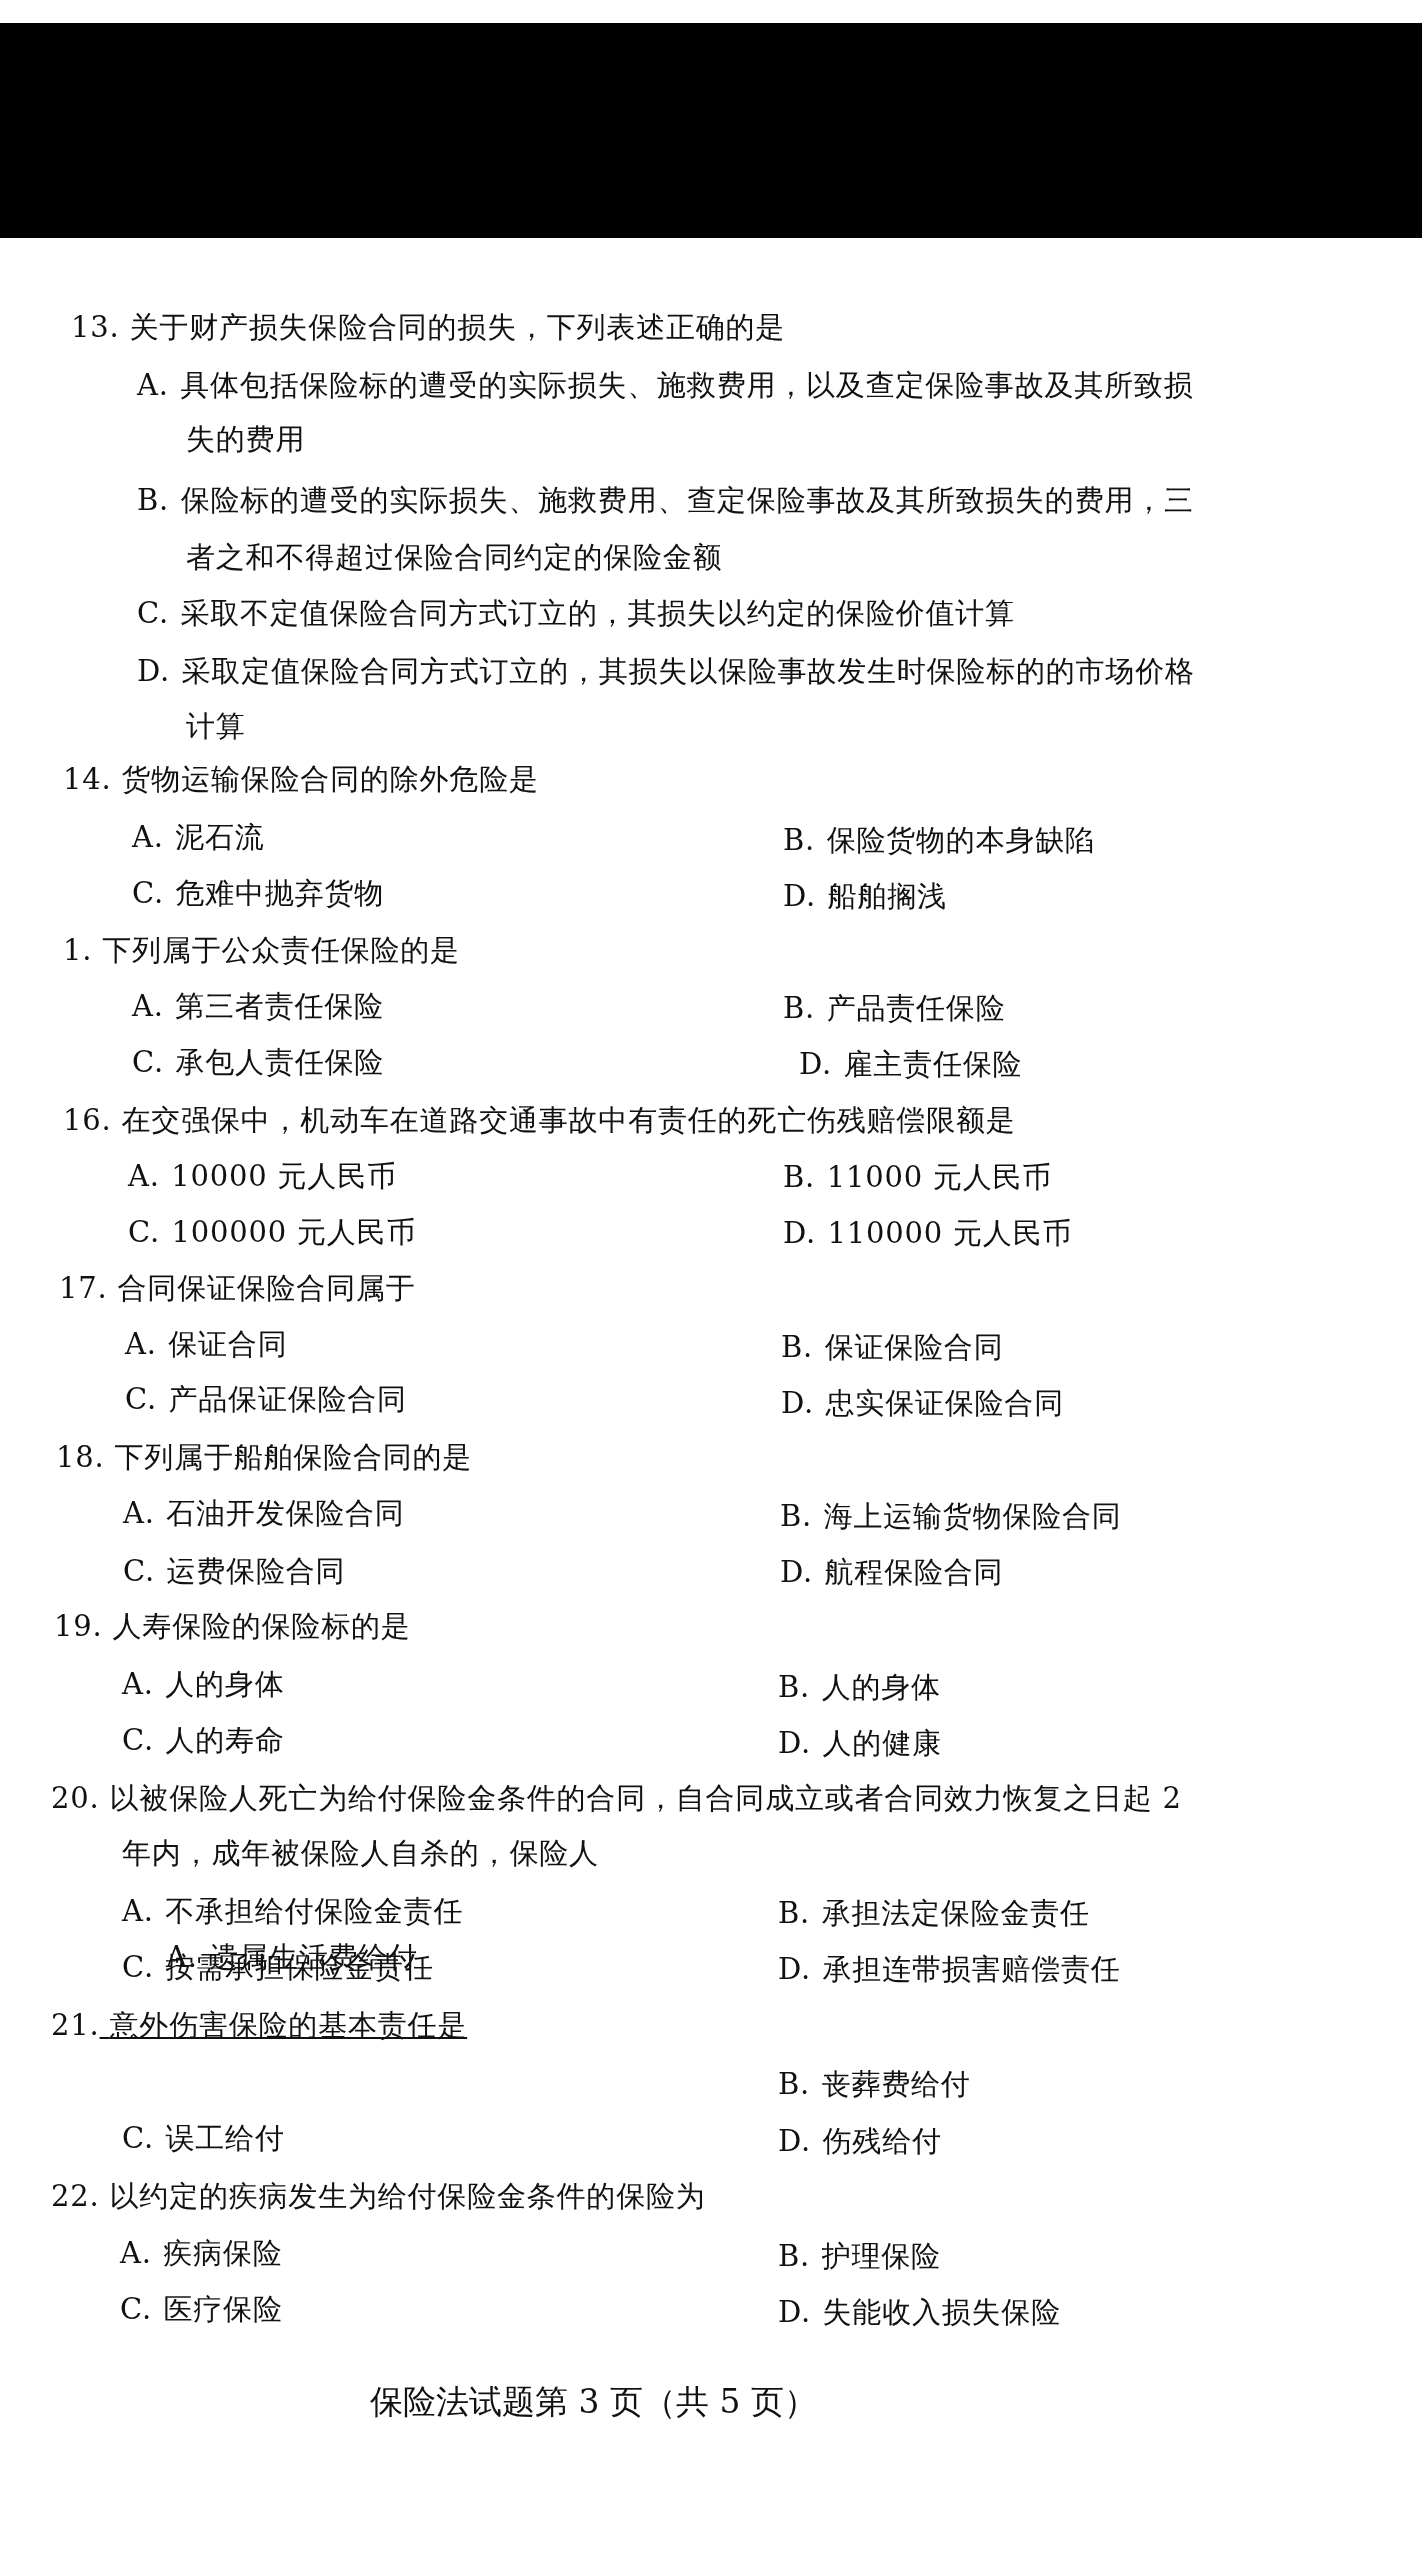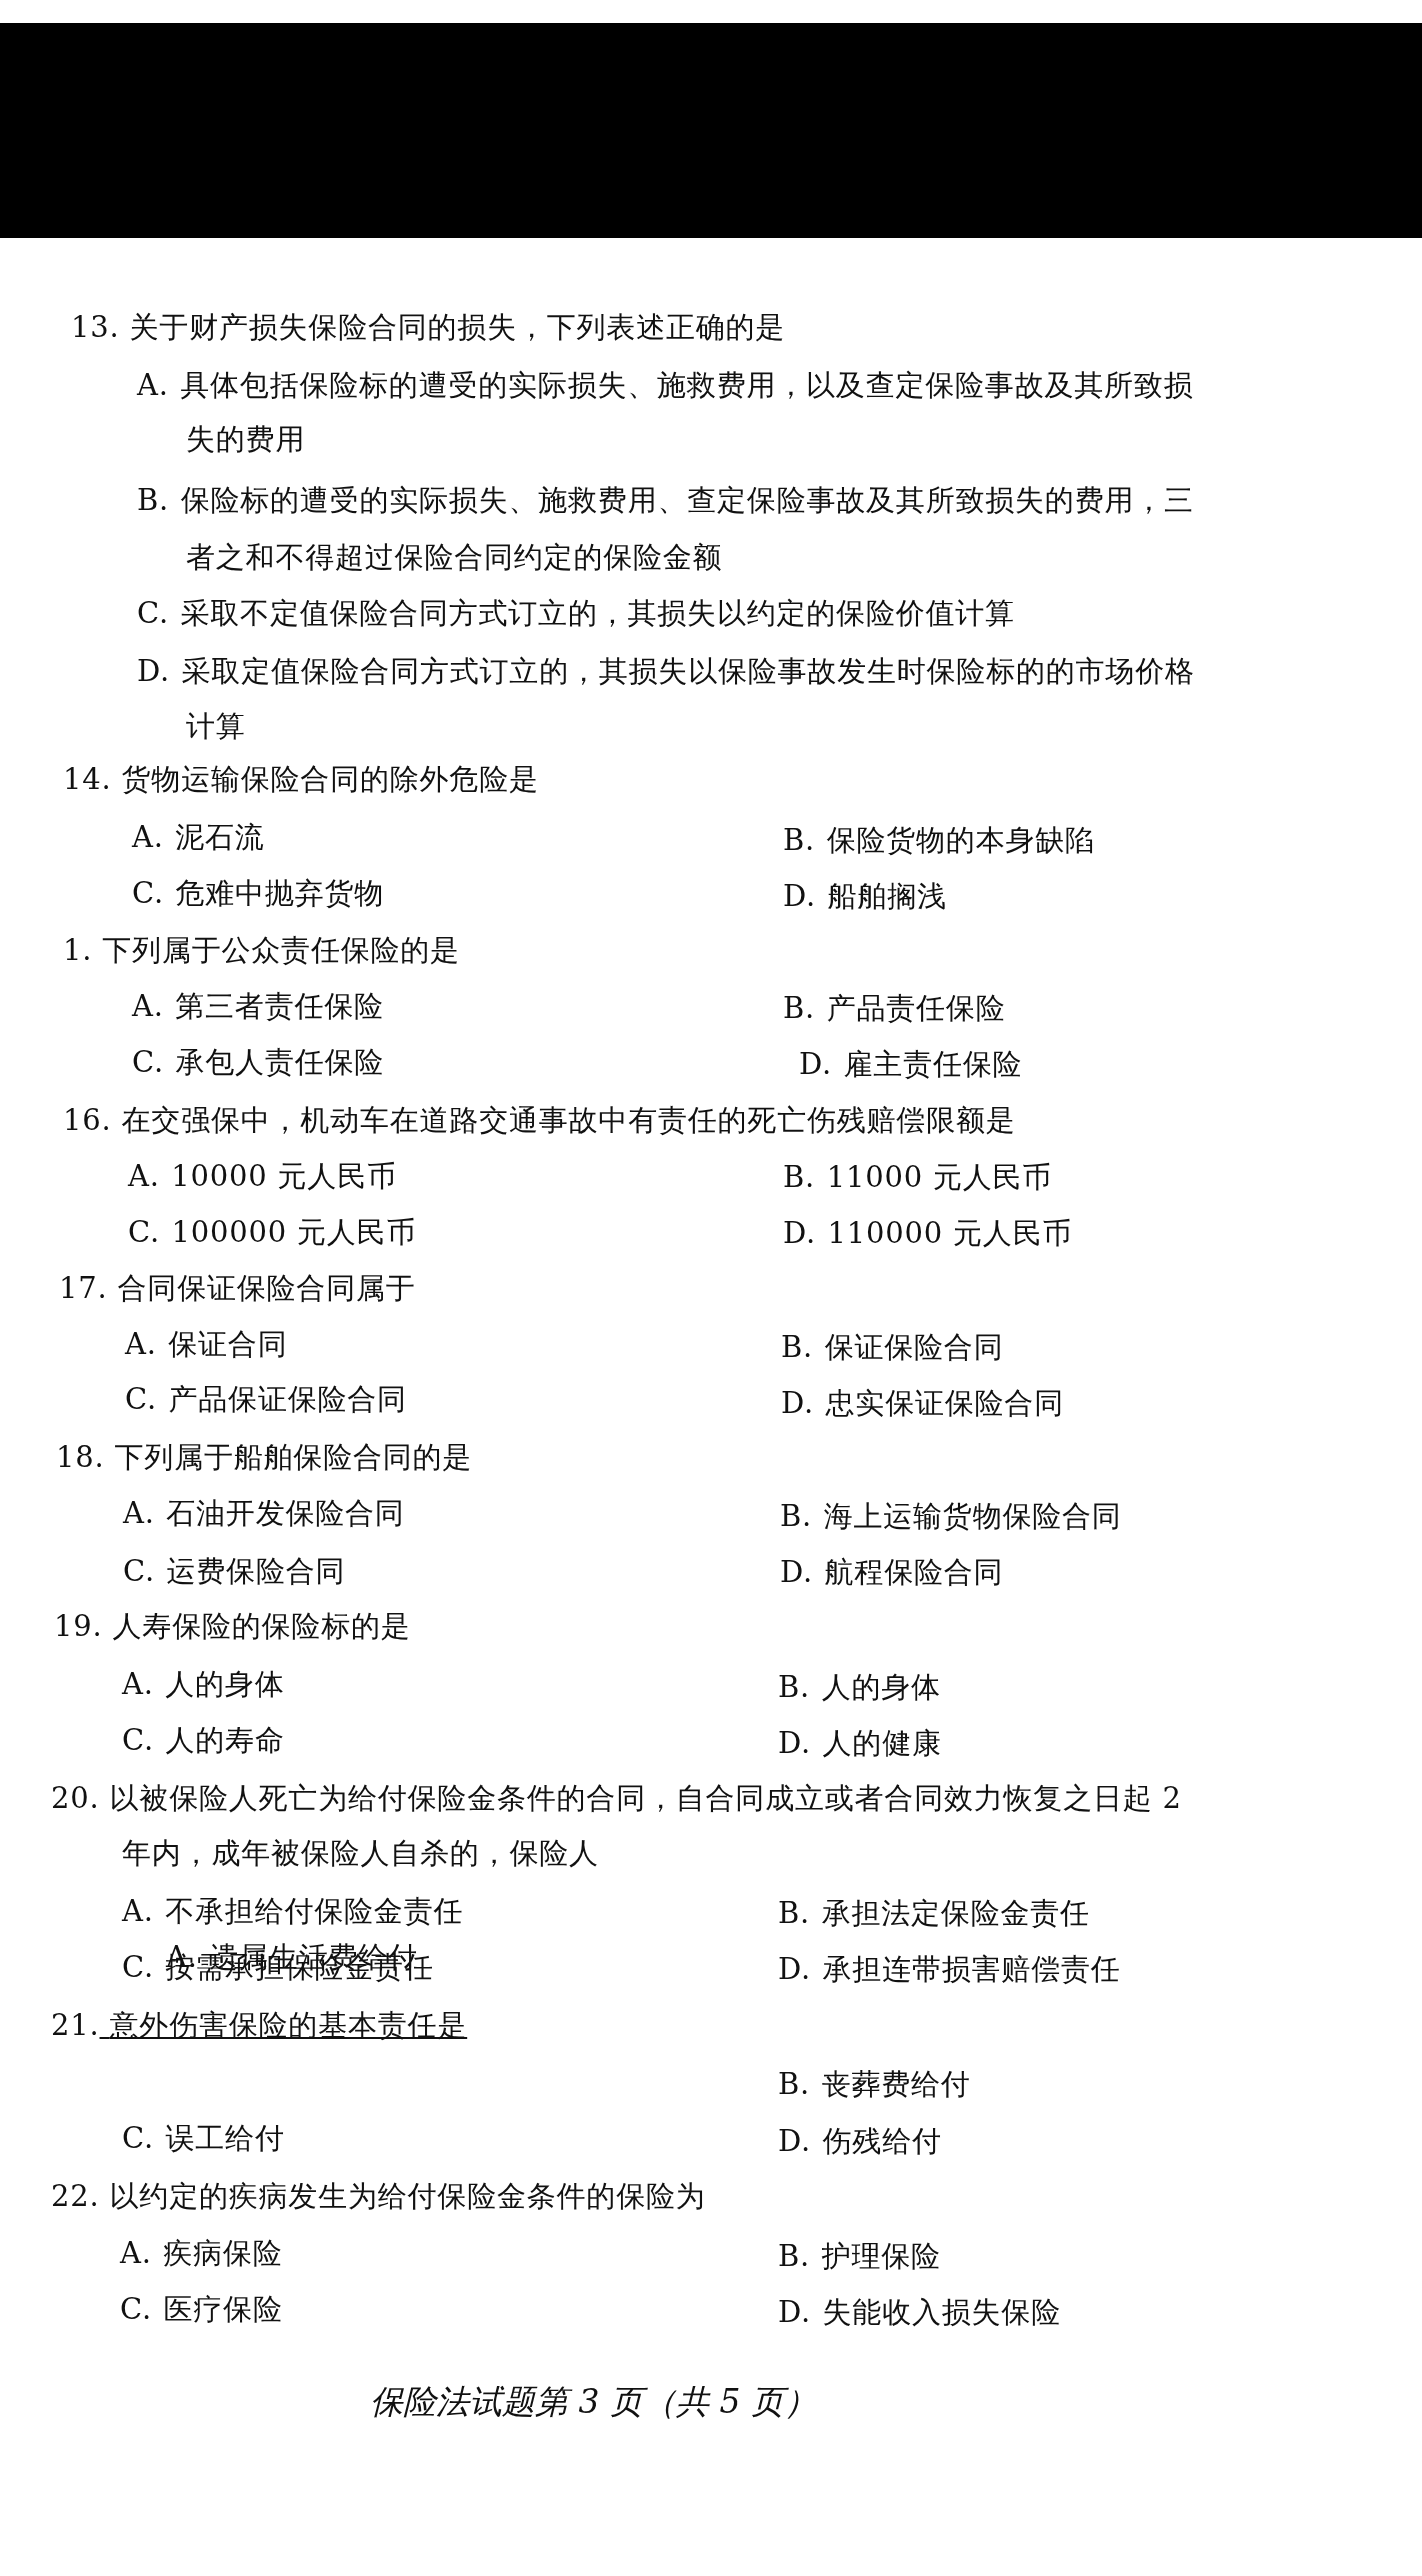--- a/index.html
+++ b/index.html
@@ -4,21 +4,21 @@
 <style>
   html, body { margin: 0; padding: 0; }
   body {
     width: 1423px; height: 2576px; background: #ffffff; position: relative; overflow: hidden;
     font-family: "DejaVu Serif", "Liberation Serif", serif; color: #111111;
   }
   .redaction { position: absolute; left: 0; top: 23px; width: 1423px; height: 215px; background: #000000; }
   .line { position: absolute; font-size: 29px; line-height: 43px; white-space: nowrap; letter-spacing: 0.8px; }
   .qnum { display: inline-block; }
   .optlabel { display: inline-block; margin-right: 11.5px; }
-  .footer { position: absolute; top: 2380px; left: 0; width: 1187px; text-align: center; font-size: 33px; line-height: 43px; font-style: italic; }
+  .footer { position: absolute; top: 2380px; left: 0; width: 1187px; text-align: center; font-size: 33px; line-height: 43px; }
 </style>
 </head>
 <body>
 
 <div class="redaction"></div>
 
 <div class="line" style="top:306px;left:71px;">
   <span class="qnum">13.</span>
   <span>关于财产损失保险合同的损失，下列表述正确的是</span>
 </div>

